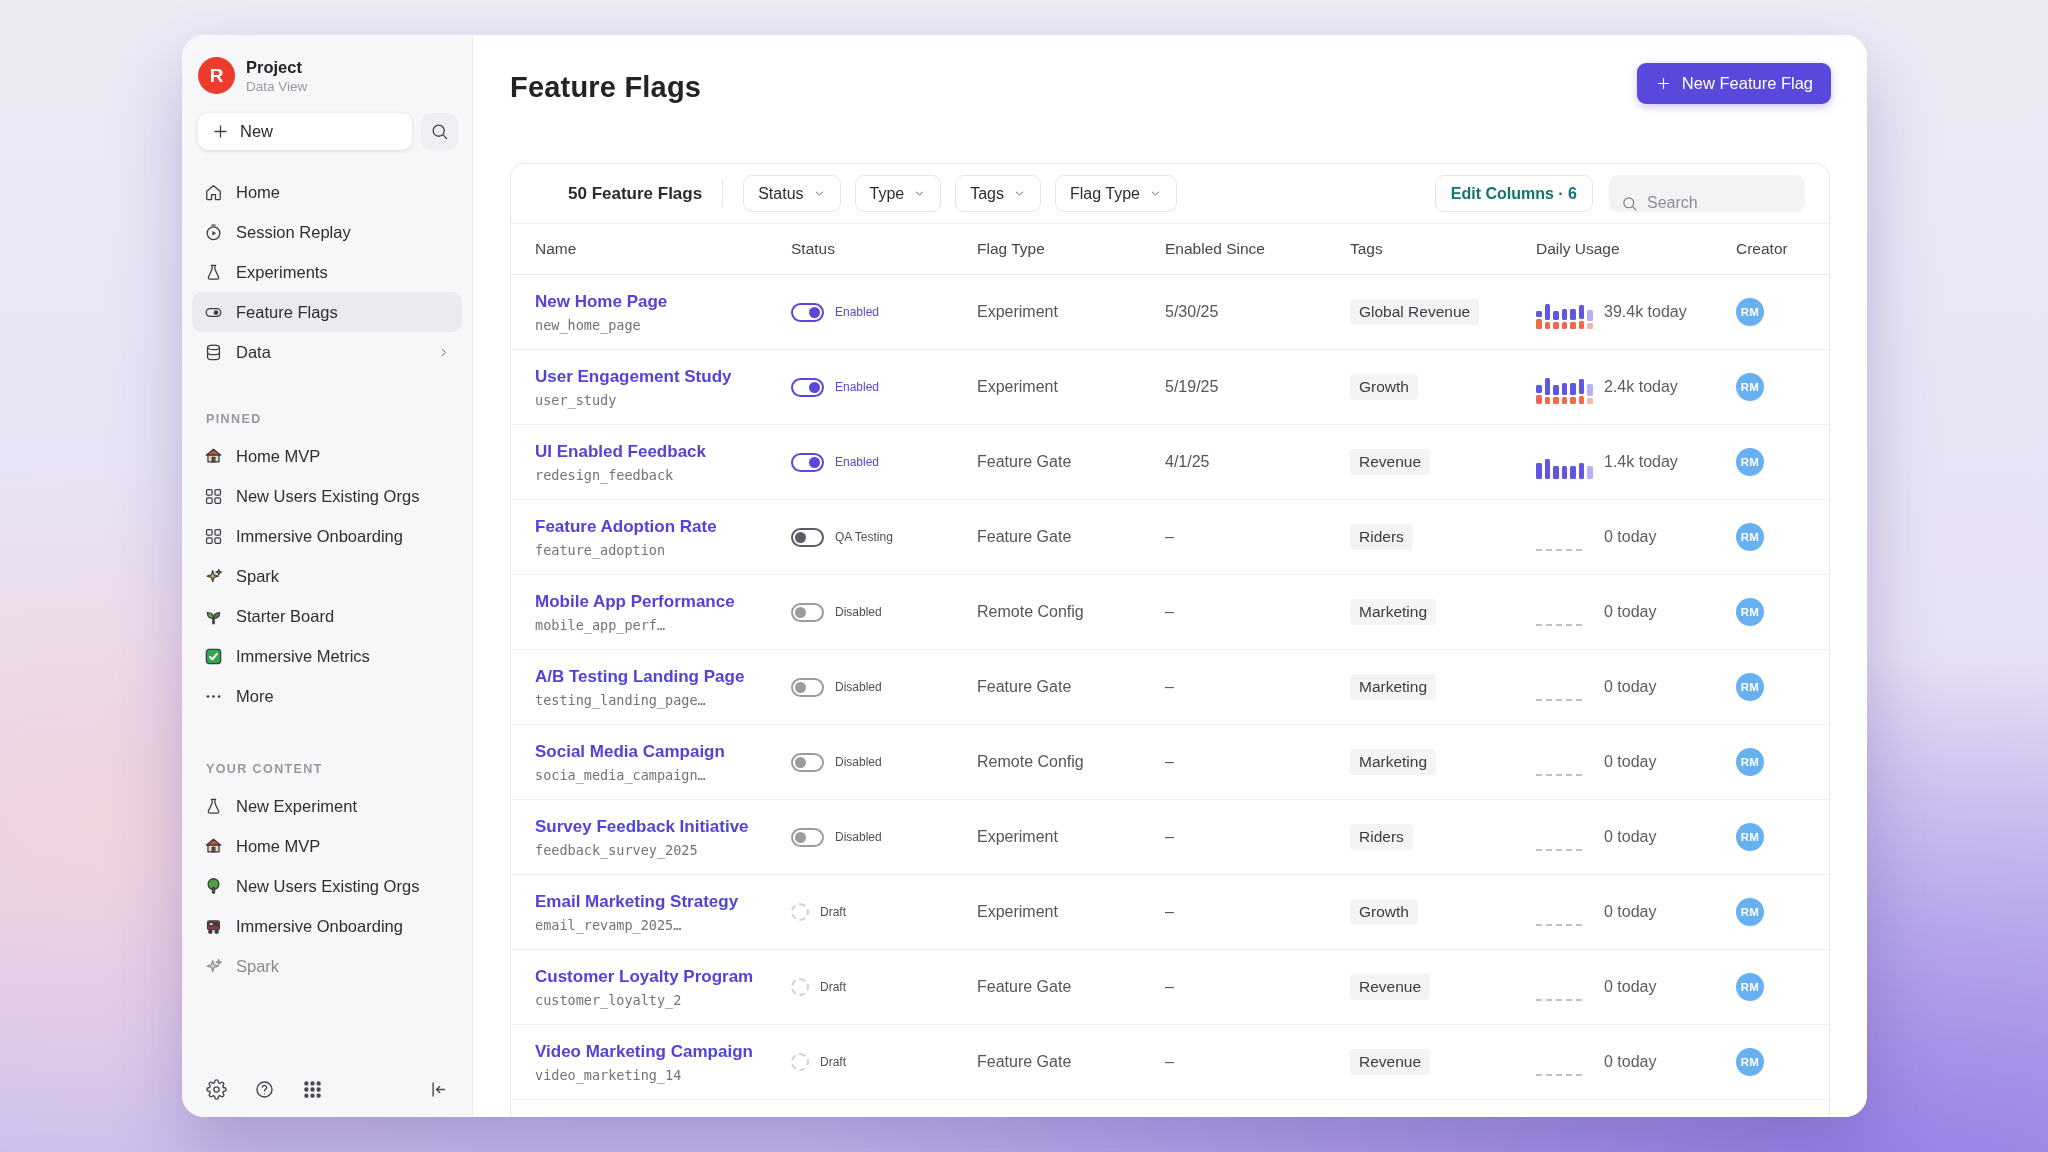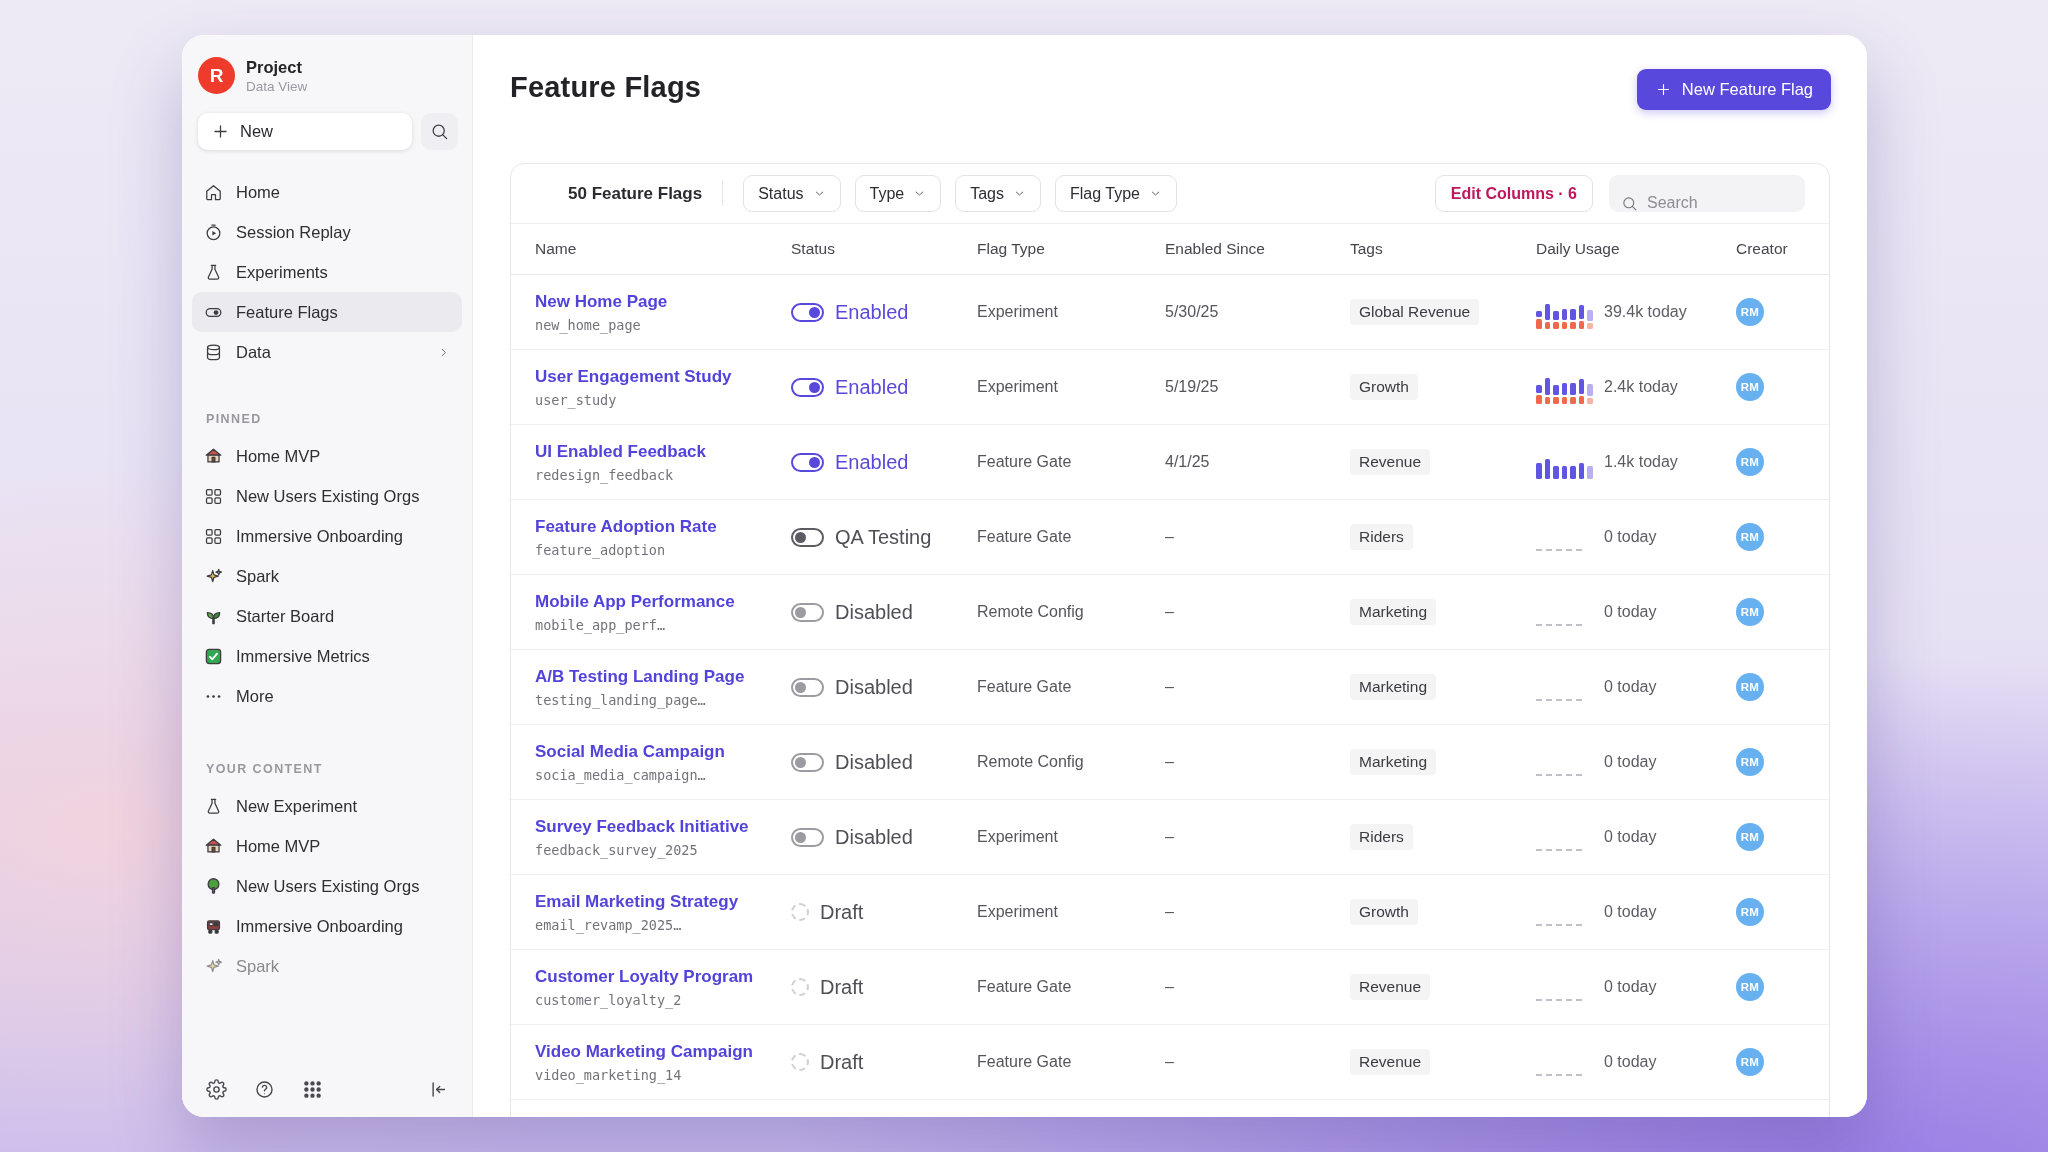--- a/index.html
+++ b/index.html
@@ -46,40 +46,40 @@
   .side-foot { position:absolute; left:0; bottom:0; width:100%; height:56px;
     display:flex; align-items:center; gap:27px; padding:0 24px; background:#f7f6f8; }
   .foot-ic { width:21px; height:21px; color:#47474d; cursor:pointer; }
   .foot-ic svg { width:100%; height:100%; }
   .foot-ic.collapse { margin-left:auto; }
 
   
   .main { flex:1; position:relative; background:#fff; overflow:hidden; }
   .page-title { position:absolute; left:37px; top:36px; font-size:29px; font-weight:700;
     color:#222227; letter-spacing:.2px; }
-  .new-ff-btn { position:absolute; right:36px; top:34px; height:41px; border-radius:9px;
+  .new-ff-btn { position:absolute; right:36px; top:28px; height:41px; border-radius:9px;
     background:var(--accent); color:#fff; display:flex; align-items:center; gap:10px;
     padding:0 18px; font-size:16.5px; font-weight:500; cursor:pointer;
     box-shadow:0 3px 8px rgba(88,73,220,.3); }
   .new-ff-btn .ic { color:#fff; width:17px; height:17px; }
 
   .card { position:absolute; left:37px; top:128px; width:1320px; height:1020px;
     border:1px solid #e7e7ea; border-radius:14px; background:#fff; }
   .toolbar { height:60px; display:flex; align-items:center; padding:0 24px; gap:15px;
     border-bottom:1px solid #efeff2; }
   .count { font-size:17px; font-weight:600; color:#2a2a30;margin-left:33px; }
   .vdiv { width:1px; height:25px; background:#e5e5e9; margin:0 5px; }
   .filters { display:flex; gap:14px; }
   .pill { height:37px; border:1px solid #e3e3e7; border-radius:9px; display:flex;
     align-items:center; gap:9px; padding:0 14px; font-size:16px; color:#2d2d33;
     background:#fff; cursor:pointer; }
   .pill .ic { width:13px; height:13px; color:#4c4c52; }
   .toolbar-right { margin-left:auto; display:flex; align-items:center; gap:16px; }
   .editcols { height:37px; border:1px solid #e3e3e7; border-radius:9px; padding:16px 15px;
-    font-size:16px; font-weight:600; color:#be185d; display:flex; align-items:center;
+    font-size:16px; font-weight:600; color:#0f766e; display:flex; align-items:center;
     background:#fff; cursor:pointer; }
   .searchbox { height:37px; width:196px; background:#f3f3f5; border-radius:9px;
     display:flex; align-items:flex-end; gap:9px; padding:0 12px; color:#8c8c94; }
   .searchbox .ic { width:17px; height:17px; color:#77777f; }
   .searchbox input { border:none; outline:none; background:transparent; width:100%;
     font-size:16px; color:#333; font-family:inherit; }
   .searchbox input::placeholder { color:#8c8c94; }
 
   .thead, .trow { display:grid;
     grid-template-columns:256px 186px 188px 185px 186px 200px 1fr;
@@ -95,21 +95,21 @@
   .c-status { display:flex; align-items:center; gap:11px; }
   .tgl { width:33px; height:19px; border:2px solid; border-radius:10px; display:inline-flex;
     align-items:center; padding:0 2px; cursor:pointer; flex:none; }
   .knob { width:11px; height:11px; border-radius:50%; }
   .tgl.enabled { border-color:var(--accent); justify-content:flex-end; }
   .tgl.enabled .knob { background:var(--accent); }
   .tgl.qa { border-color:#5c5c63; } .tgl.qa .knob { background:#5c5c63; }
   .tgl.disabled { border-color:#9b9ba1; } .tgl.disabled .knob { background:#9b9ba1; }
   .draftc { width:18px; height:18px; border-radius:50%; border:2px dashed #cfcfd5;
     flex:none; cursor:pointer; }
-  .st-label { font-size:20px; color:#4f4f56;text-align:center; }
+  .st-label { font-size:12px; color:#4f4f56;text-align:center; }
   .st-enabled { color:var(--accent); }
   .chip { display:inline-block; background:#f4f4f5; border-radius:4px; padding:4px 9px;
     font-size:15.5px; color:#3b3b41; }
   .c-usage { display:flex; align-items:center; gap:10px; }
   .spark { width:58px; height:34px; display:inline-flex; align-items:flex-end; gap:3px; flex:none; }
   .bar { display:inline-flex; flex-direction:column; justify-content:flex-end; gap:2px; width:5.5px; }
   .seg { display:block; width:100%; border-radius:1.5px; }
   .seg.p { background:var(--barp); } .seg.o { background:var(--baro); }
   .bar.faded .seg.p { background:#b9b0f3; } .bar.faded .seg.o { background:#f7b3a4; }
   .zero-dash { width:46px; border-top:2px dashed #c0c0c7; margin-bottom:3px; display:inline-block; }

